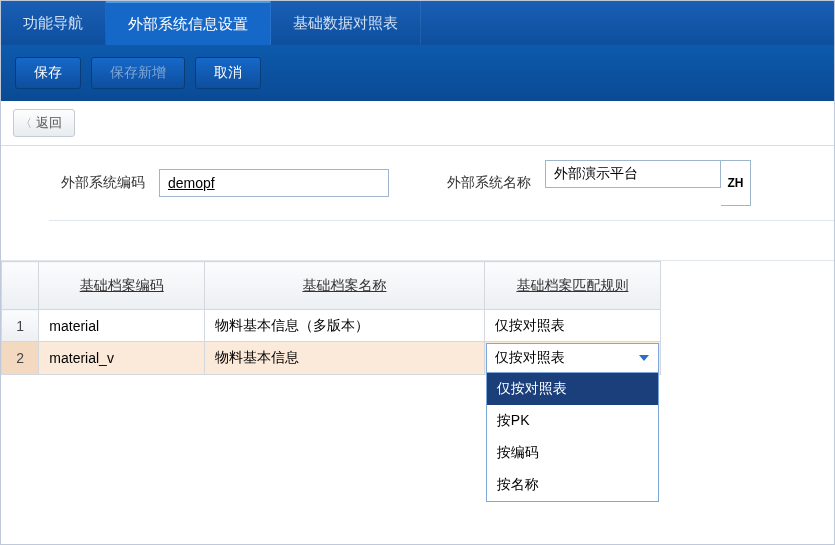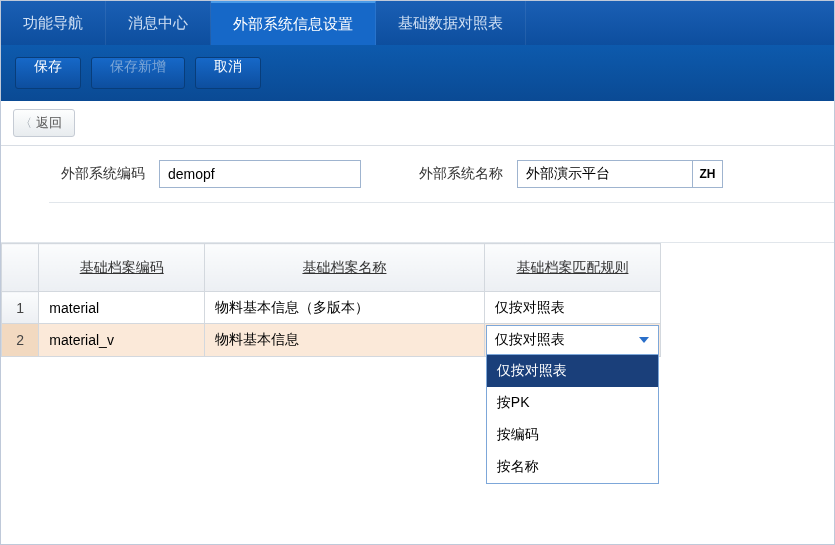--- a/index.html
+++ b/index.html
@@ -1,31 +1,31 @@
 <!DOCTYPE html>
 <html><head>
 <meta charset="utf-8">
 <style>
 * { box-sizing: border-box; margin: 0; padding: 0; }
 body { font-family: "Microsoft YaHei", Arial, sans-serif; font-size: 14px; background: #fff; width: 835px; height: 545px; border: 1px solid #bfc9d9; }
 .top-tabs { display: flex; height: 44px; background: linear-gradient(#1a5fb4, #0d4e9e); }
 .tab { padding: 0 22px; display: flex; align-items: center; color: #d0e0f4; cursor: pointer; font-size: 15px; border-right: 1px solid rgba(255,255,255,0.08); }
 .tab.active { background: #1668c8; color: #fff; border-top: 3px solid #4a9be8; padding-top: 0; margin-top: -1px; }
 .toolbar { display: flex; align-items: center; height: 56px; padding: 0 14px; background: linear-gradient(#0d5aad, #0a4a94); gap: 10px; }
-.btn { height: 32px; padding: 0 18px; border: 1px solid #083d7a; border-radius: 3px; color: #fff; display: inline-flex; cursor: pointer; font-size: 14px; background: linear-gradient(#1668c8, #0d4e9e); }
+.btn { height: 32px; padding: 0 18px; border: 1px solid #083d7a; border-radius: 3px; color: #fff; display: inline-flex; align-items: center; cursor: pointer; font-size: 14px; background: linear-gradient(#1668c8, #0d4e9e); }
 .btn.disabled { color: #7fa7d6; cursor: default; }
 .back-bar { padding: 8px 12px; border-bottom: 1px solid #d8dde4; background: #fff; }
 .back-btn { display: inline-flex; align-items: center; height: 28px; padding: 0 12px 0 6px; border: 1px solid #c5cbd4; border-radius: 3px; background: linear-gradient(#fdfefe, #e8ecef); color: #555; font-size: 13px; cursor: pointer; }
 .back-btn .chev { color: #8a949e; margin-right: 4px; font-size: 12px; }
 .form-row { display: flex; align-items: center; padding: 14px 12px; gap: 14px; border-bottom: 1px solid #e1e6eb; margin-left: 48px; }
 .form-label { color: #333; font-size: 14px; white-space: nowrap; }
 .input { height: 28px; border: 1px solid #9fb4cf; padding: 0 8px; font-size: 14px; }
-.input.code { width: 202px; }
+.input.code { width: 230px; text-decoration: underline; }
 .input.name { width: 176px; }
-.lang-btn { height: 28px; width: 30px; border: 1px solid #9fb4cf; border-left: none; background: #fff; font-size: 12px; font-weight: bold; display: inline-flex; align-items: center; justify-content: center; cursor: pointer; }
+.lang-btn { height: 46px; width: 30px; border: 1px solid #9fb4cf; border-left: none; background: #fff; font-size: 12px; font-weight: bold; display: inline-flex; align-items: center; justify-content: center; cursor: pointer; }
 .spacer-band { height: 40px; background: #fff; border-bottom: 1px solid #e1e6eb; }
 .grid-wrap { padding: 0; }
 .grid { border-collapse: collapse; width: 660px; }
 .grid th, .grid td { border: 1px solid #d3d8de; text-align: left; padding: 6px 10px; font-weight: normal; }
 .grid th { background: linear-gradient(#fbfcfd, #eceff3); color: #333; text-align: center; height: 48px; text-decoration: underline; }
 .grid th.rownum, .grid td.rownum { width: 36px; text-align: center; background: linear-gradient(#fbfcfd, #eceff3); color: #444; }
 .grid tbody td { height: 32px; background: #fff; }
 .grid tbody tr.selected td { background: #fbe9d9; }
 .grid tbody tr.selected td.rownum { background: #f2d9c0; }
 .col-code { width: 160px; }
@@ -38,23 +38,20 @@
 .dropdown-menu { position: absolute; left: 1px; top: 30px; width: calc(100% - 2px); background: #fff; border: 1px solid #7da7d9; z-index: 10; }
 .dropdown-item { padding: 7px 10px; cursor: pointer; }
 .dropdown-item.selected { background: #1a3f7a; color: #fff; }
 </style>
 </head>
 <body>
 
 <div class="top-tabs">
   <div class="tab">
       <span>功能导航</span>
-    </div>
-  <div class="tab">
-      <span>消息中心</span>
     </div>
   <div class="tab active">
       <span>外部系统信息设置</span>
     </div>
   <div class="tab">
       <span>基础数据对照表</span>
     </div>
 </div>
 
 <div class="toolbar">

